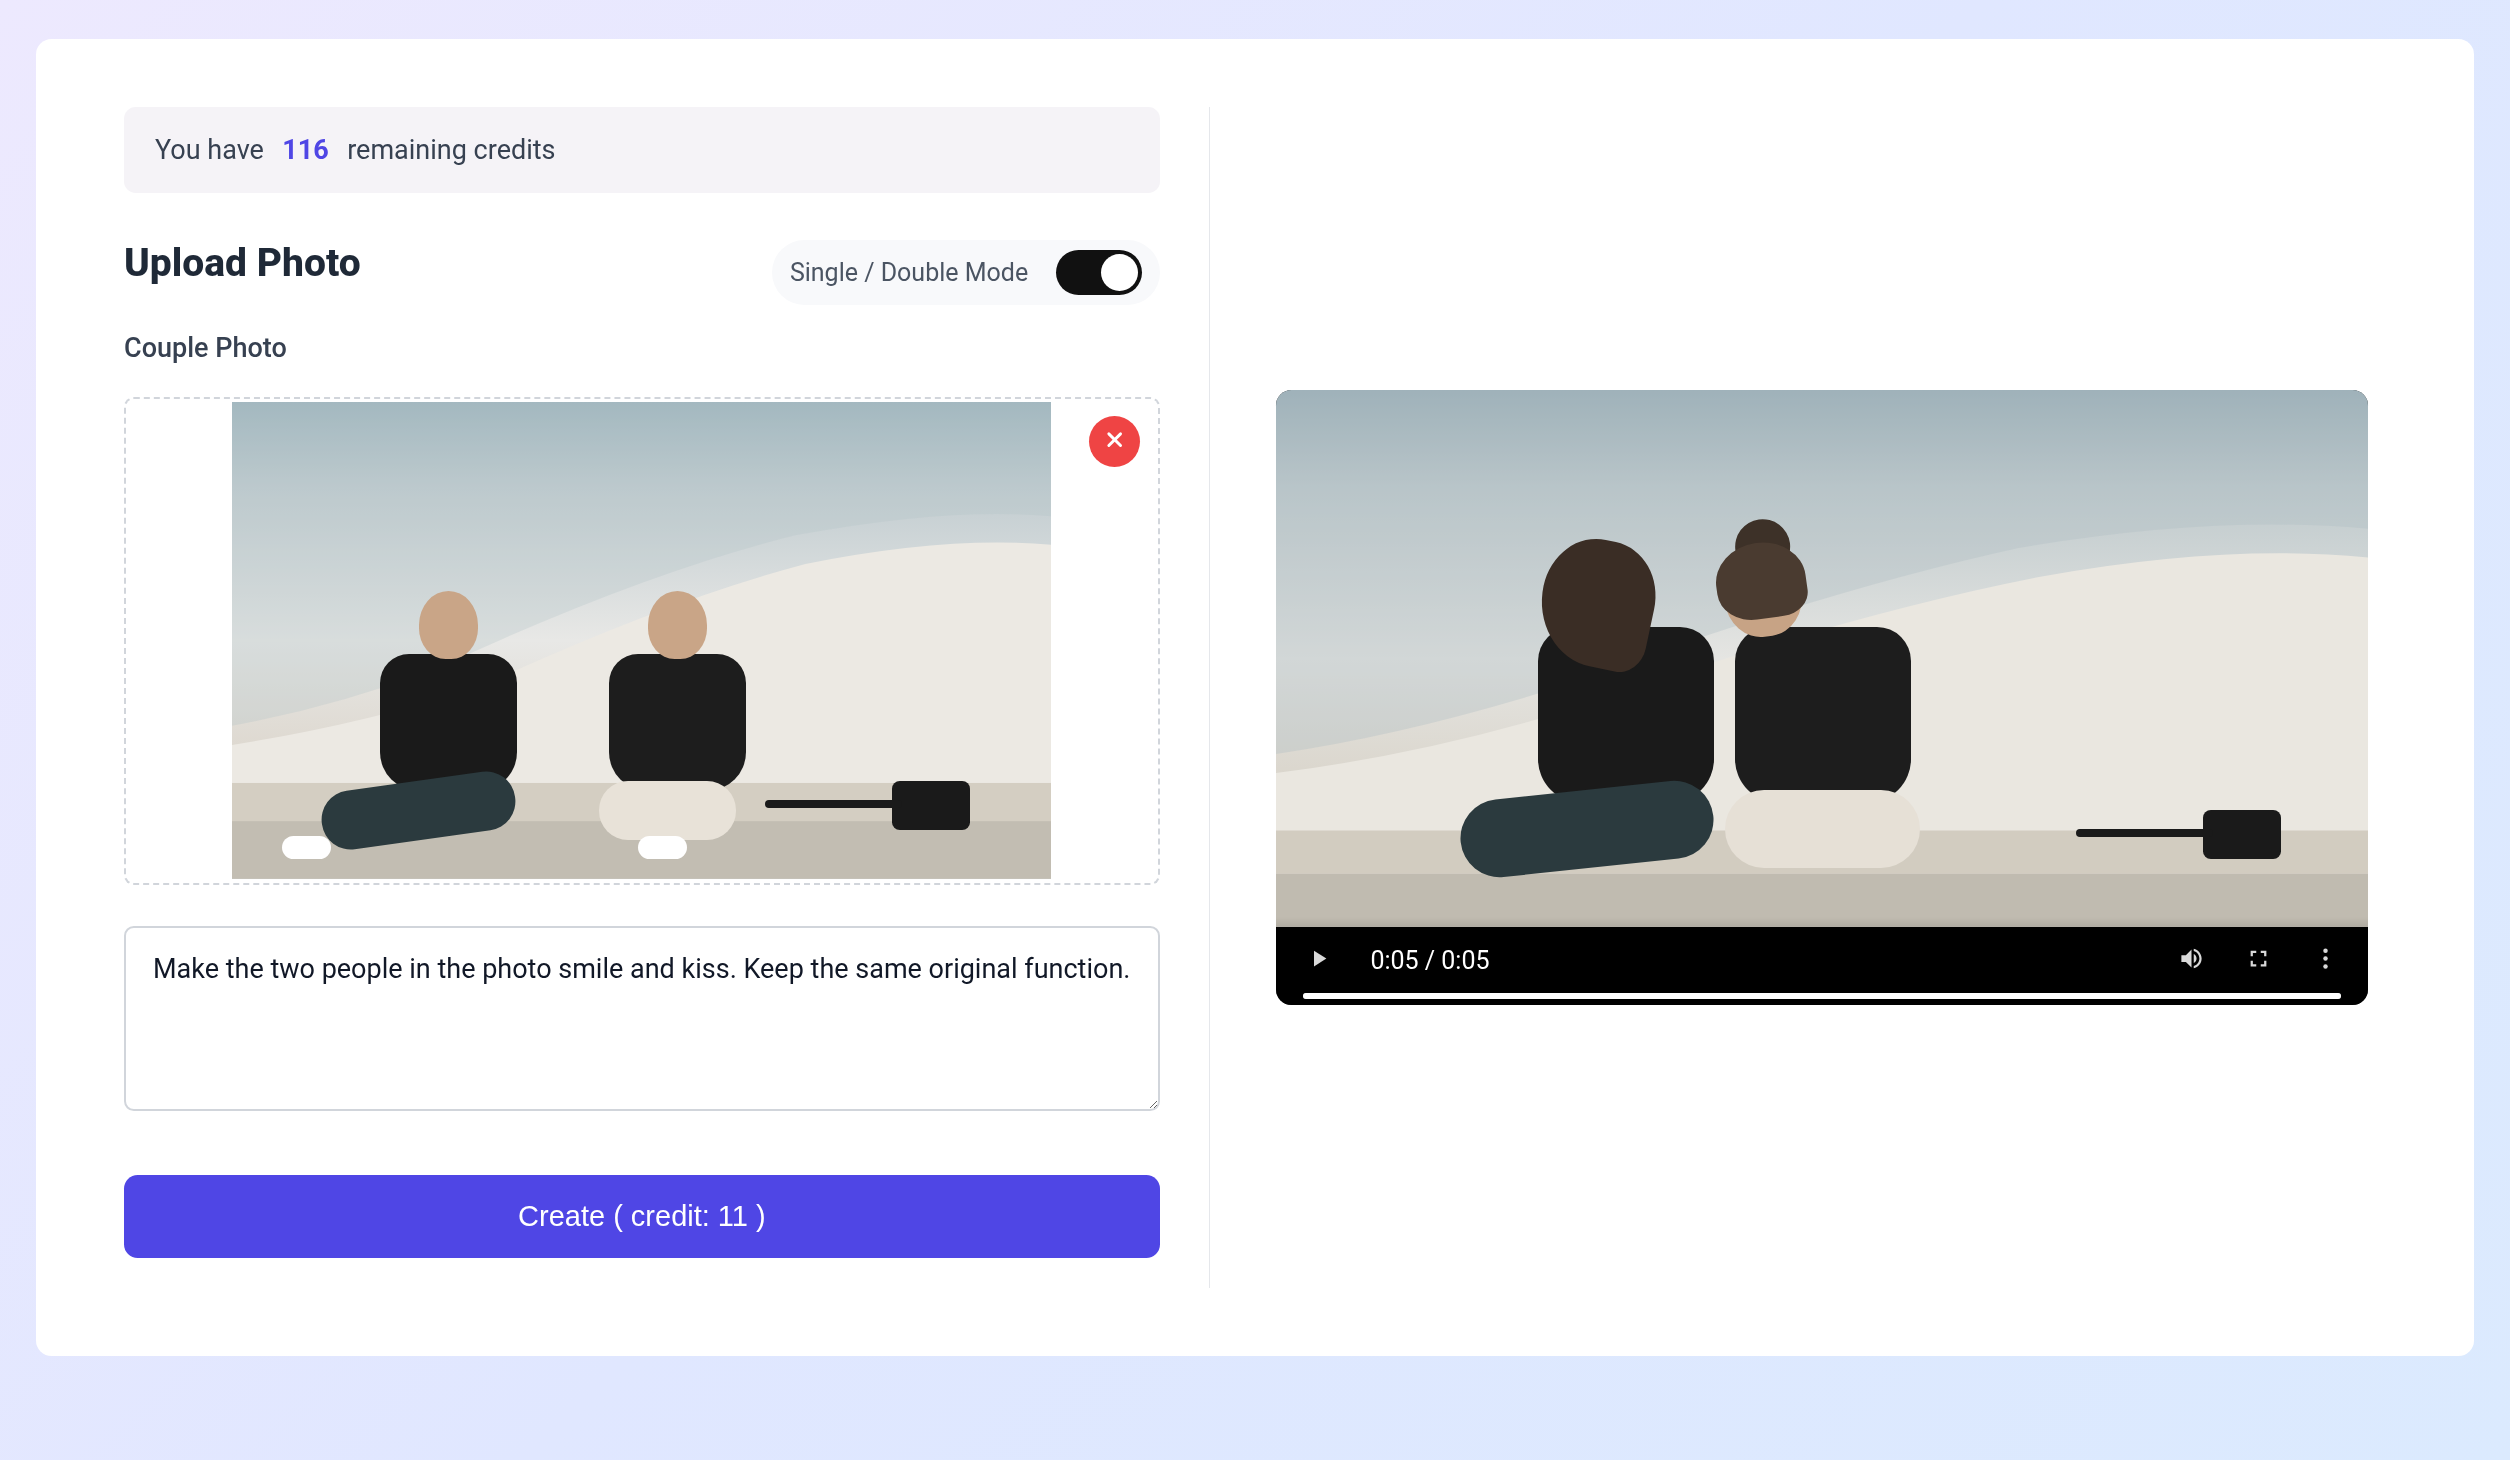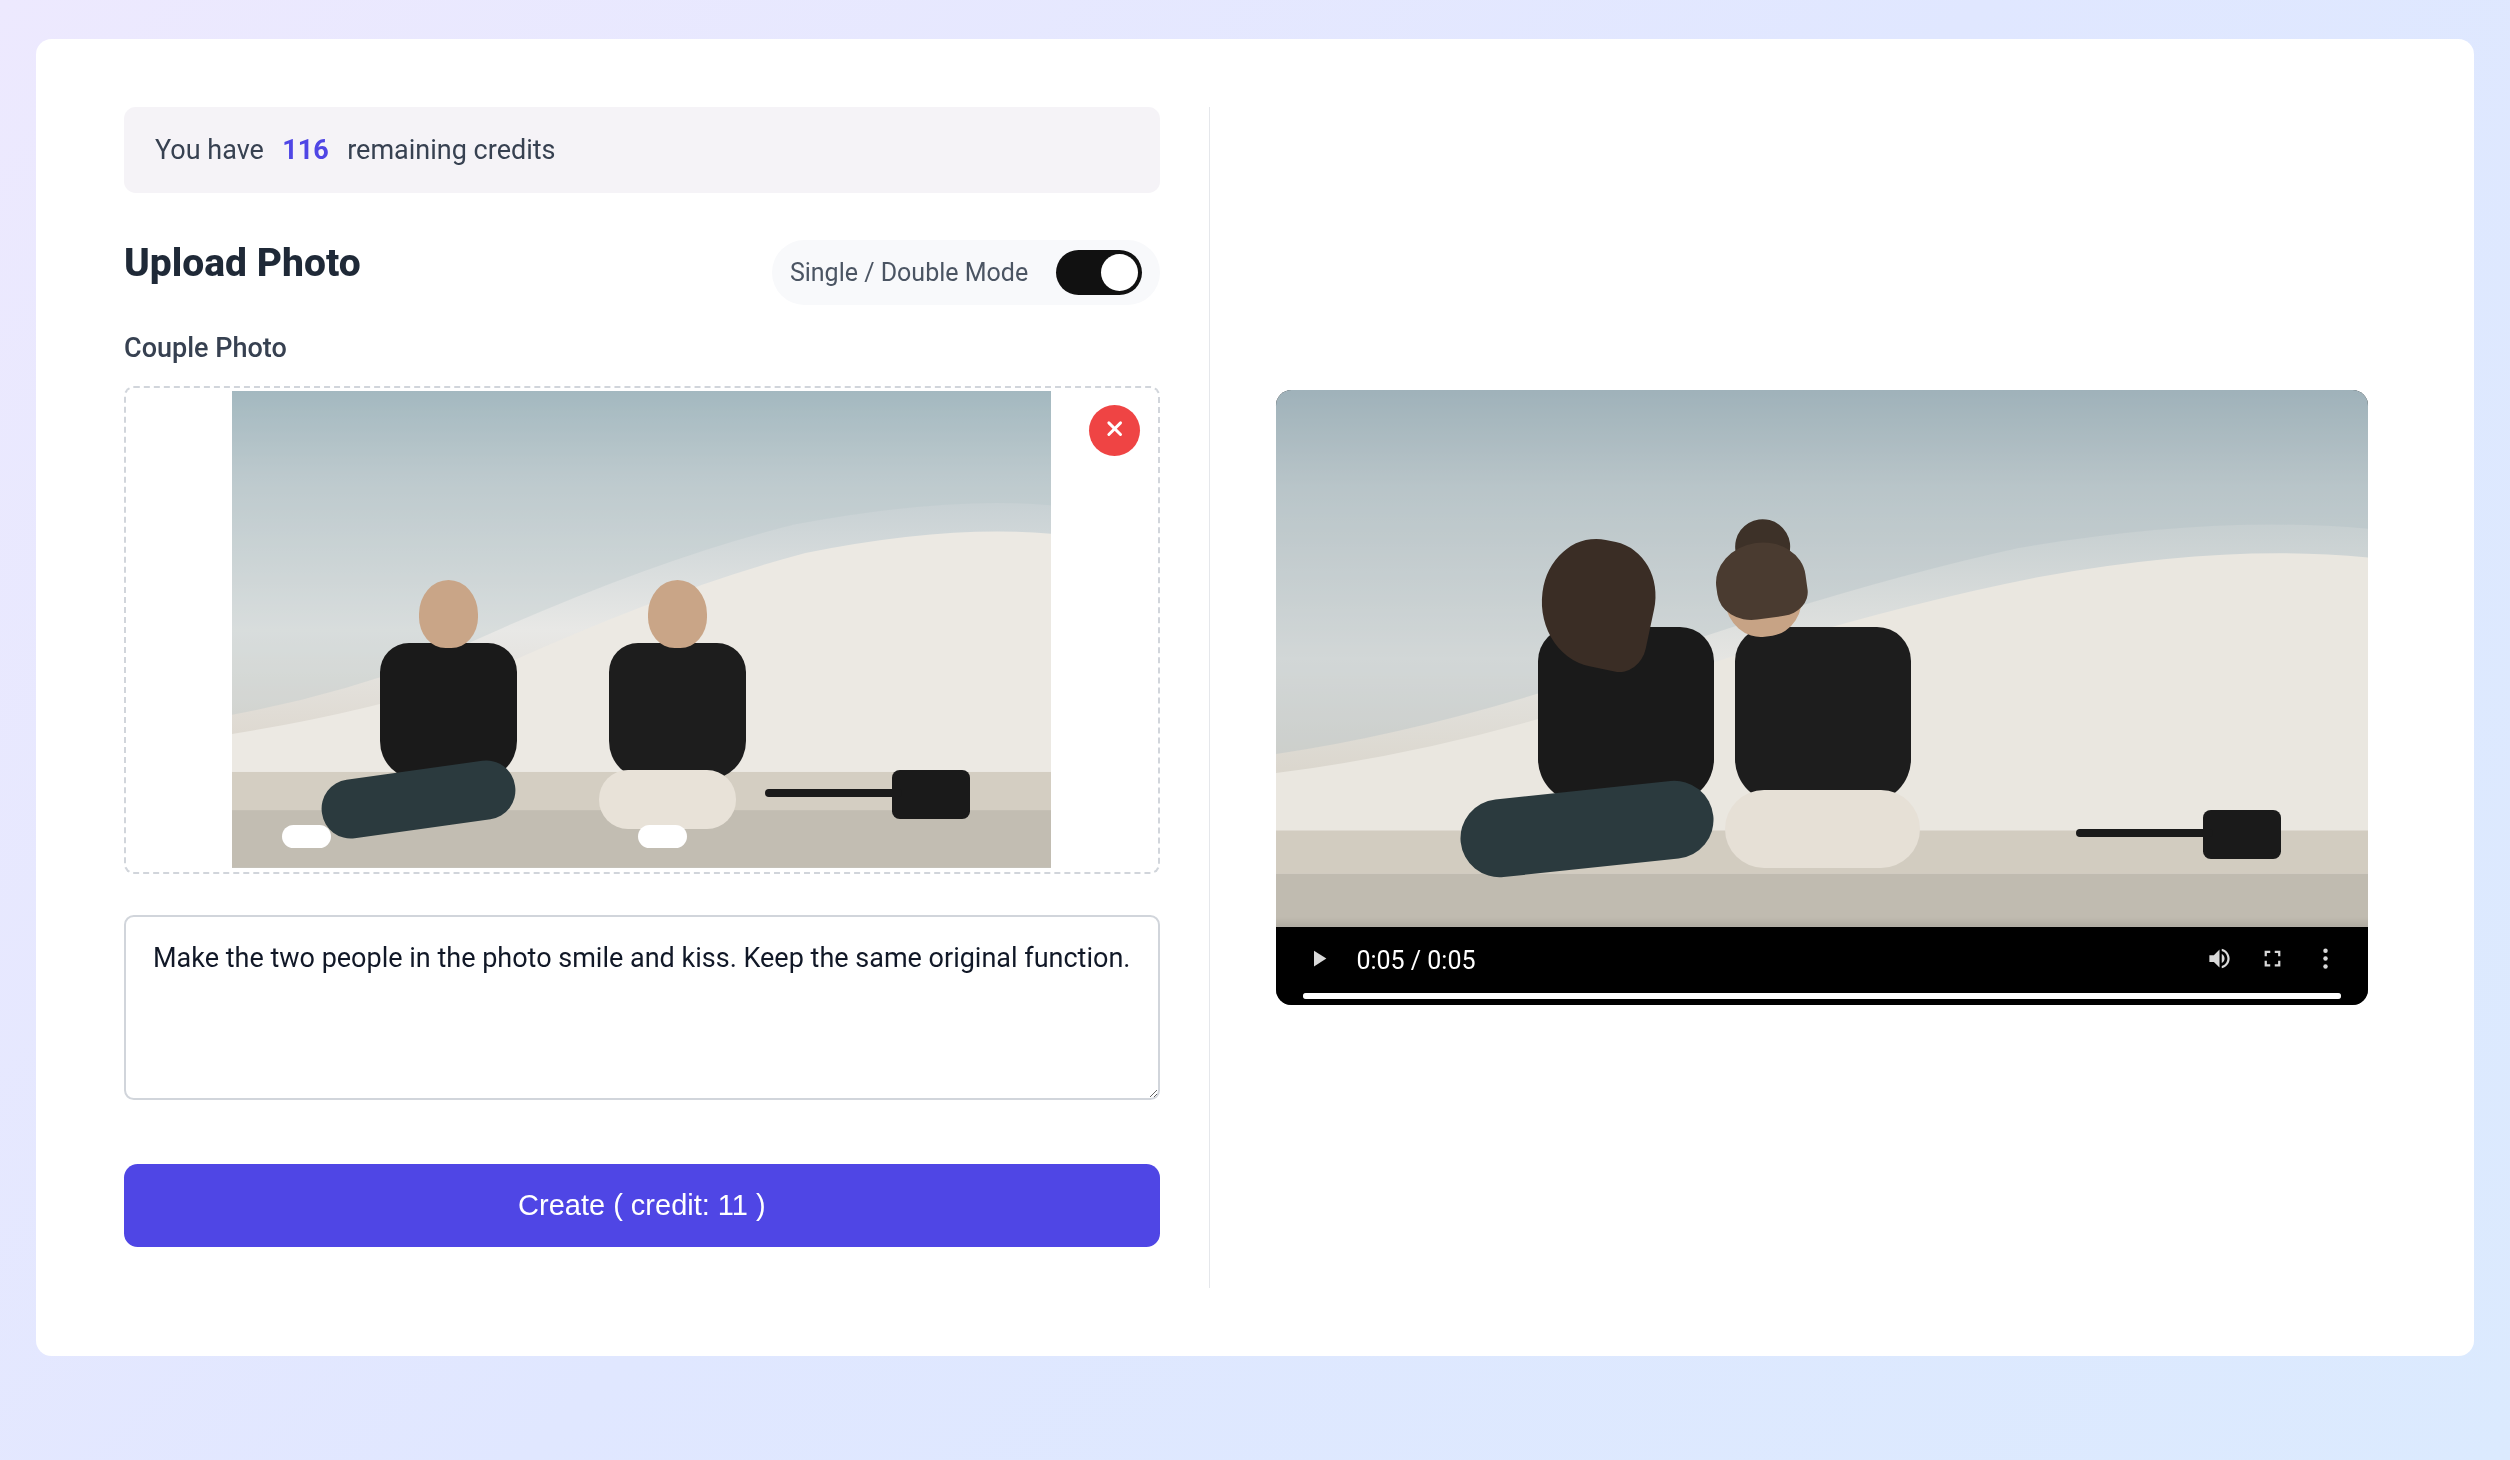--- a/index.html
+++ b/index.html
@@ -82,21 +82,21 @@
     height: 37px;
     background: #fff;
     border-radius: 50%;
     top: 3.9px;
     right: 3.9px;
   }
   .section-label {
     font-size: 27px;
     color: #374151;
     font-weight: 500;
-    margin-bottom: 22px;
+    margin-bottom: 33px;
   }
   .upload-area {
     border: 2.9px dashed #d1d5db;
     border-radius: 9.8px;
     padding: 3.9px;
     position: relative;
     height: 488px;
     display: flex;
     align-items: center;
     justify-content: center;
@@ -322,21 +322,21 @@
   .video-controls {
     position: absolute;
     bottom: 0;
     left: 0;
     right: 0;
     height: 88px;
     background: linear-gradient(180deg, rgba(0,0,0,0) 0%, rgba(0,0,0,0.75) 100%);
     display: flex;
     align-items: center;
     padding: 0 27px;
-    gap: 22px;
+    gap: 36px;
   }
   .play-icon svg { width: 27px; height: 27px; }
   .time-display {
     color: #fff;
     font-size: 25px;
     flex: 1;
   }
   .ctrl-icon {
     width: 31px;
     height: 31px;

